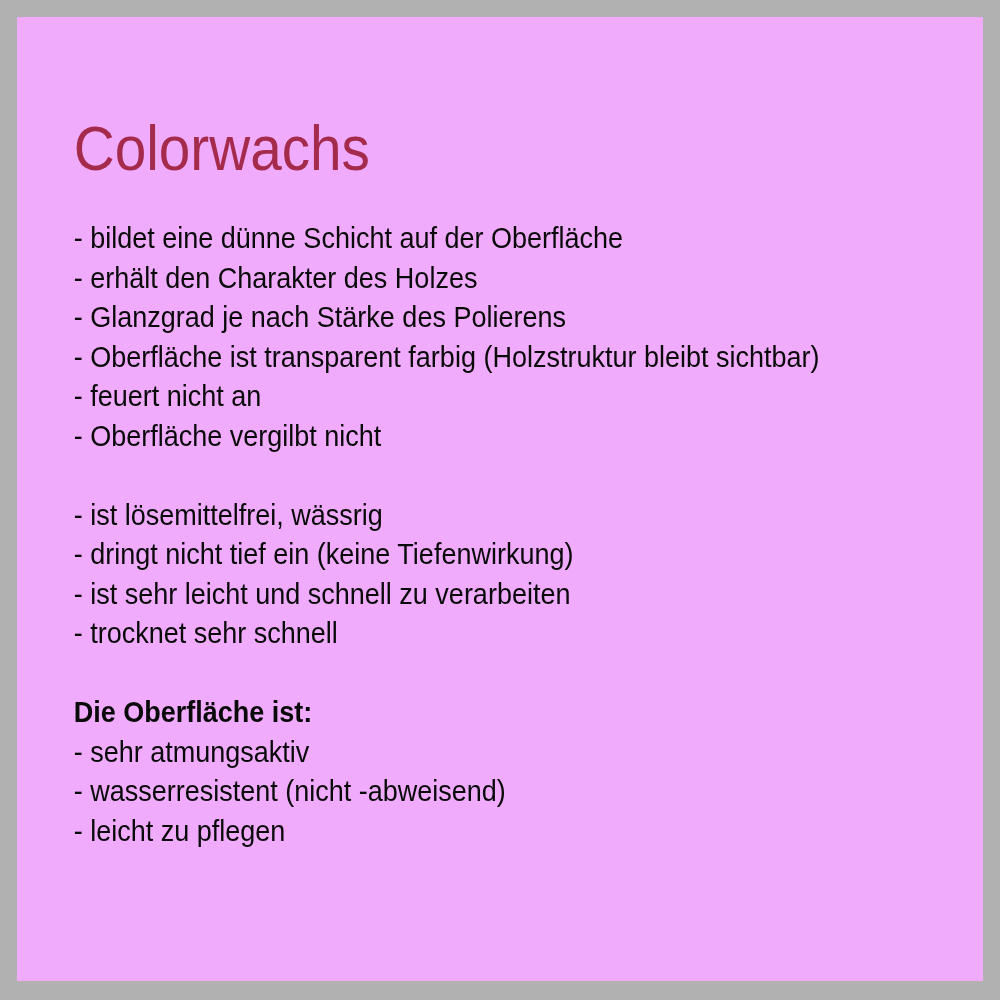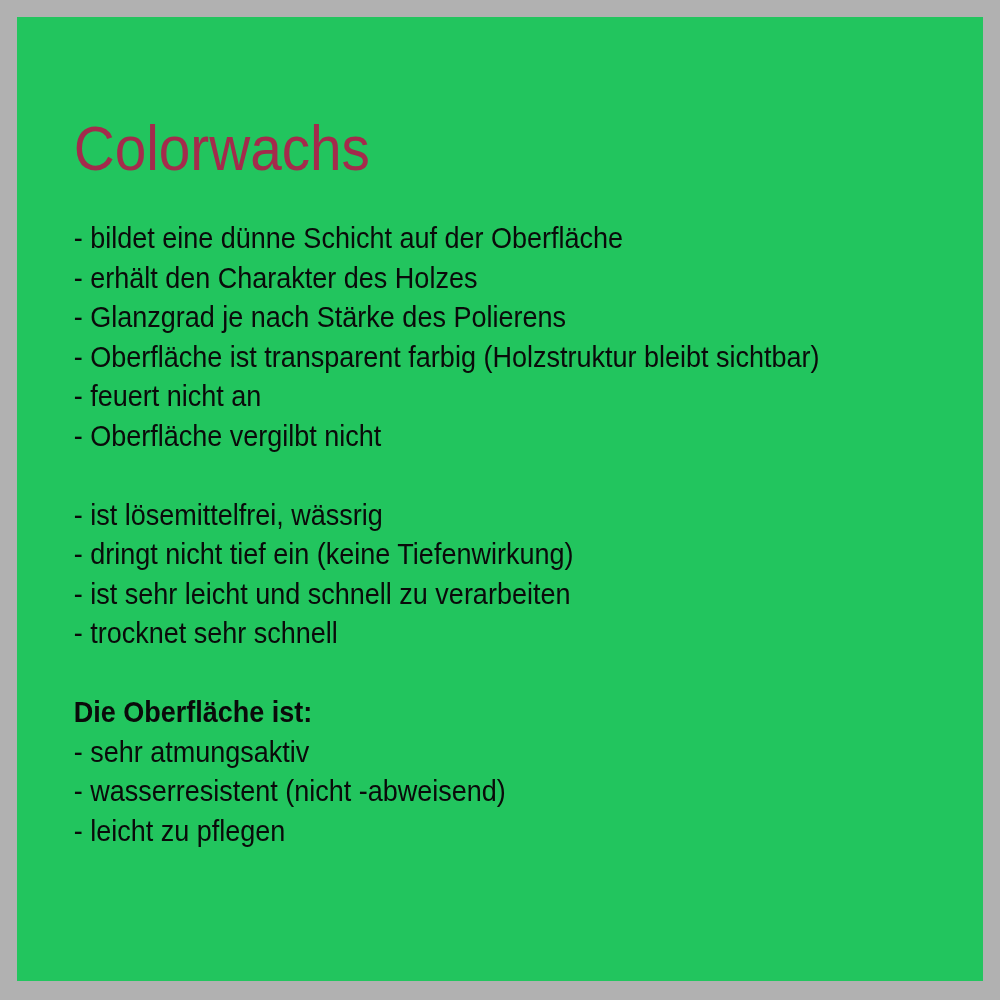--- a/index.html
+++ b/index.html
@@ -12,21 +12,21 @@
     background: #b1b1b1;
     position: relative;
     font-family: "Liberation Sans", sans-serif;
   }
   .page {
     position: absolute;
     left: 17px;
     top: 17px;
     right: 17px;
     bottom: 19px;
-    background: #22c55e;
+    background: #f0abfc;
     overflow: hidden;
   }
   .content {
     padding: 100px 0 0 63px;
     transform: scaleX(0.9);
     transform-origin: top left;
     color: #0a0a0a;
     width: 1040px;
   }
   .title {

